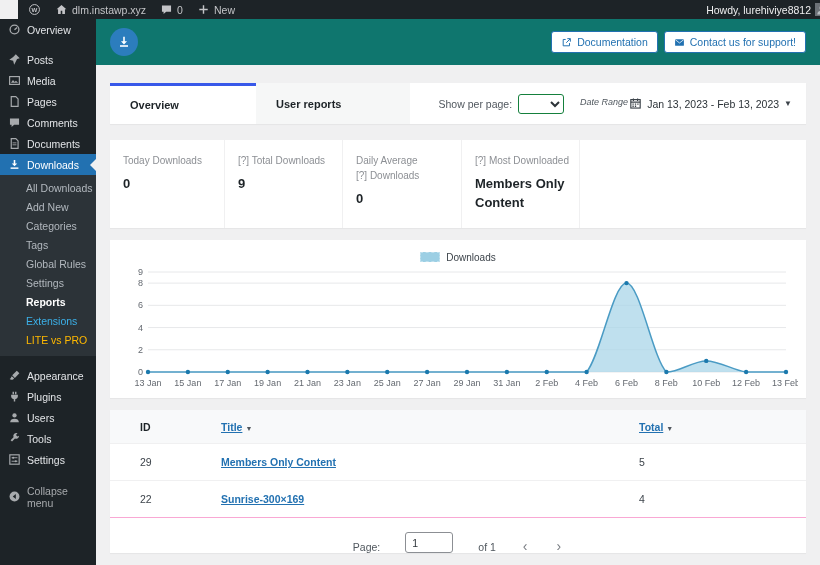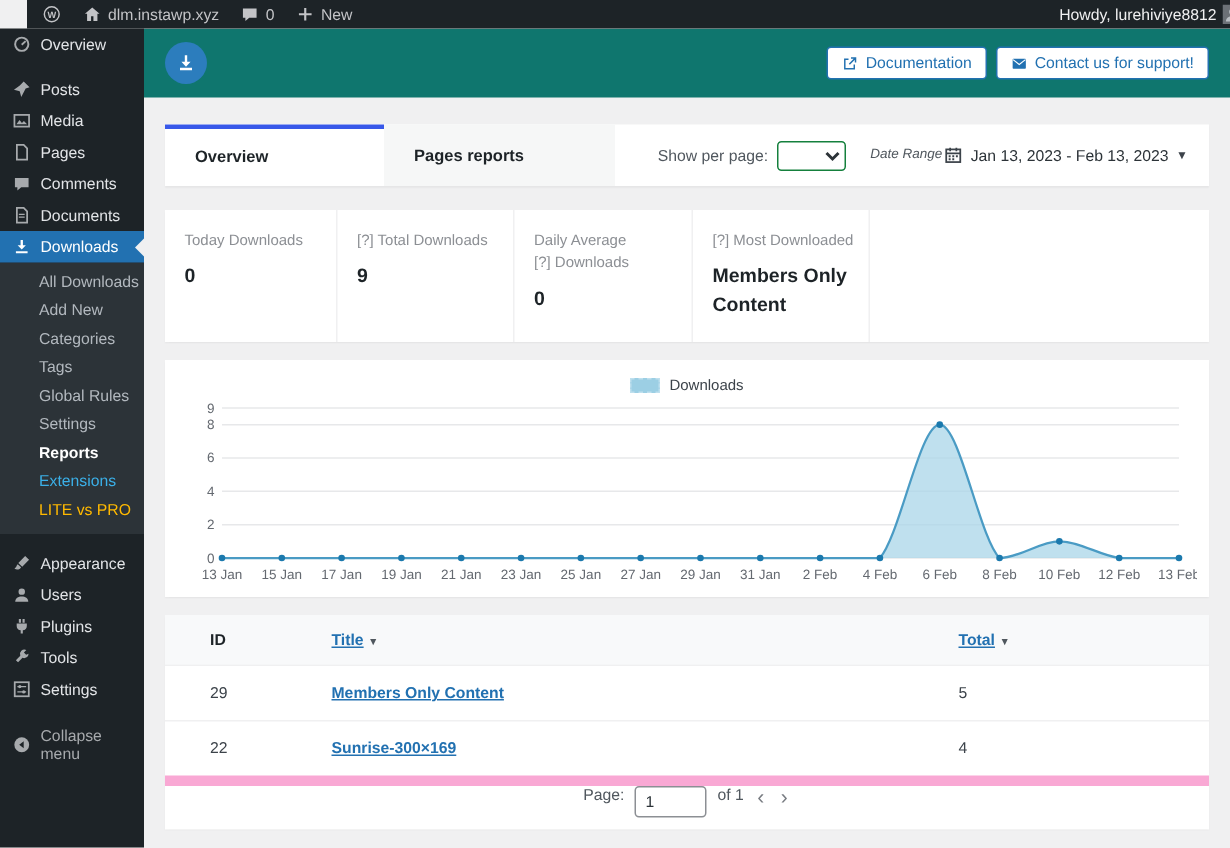--- a/index.html
+++ b/index.html
@@ -78,21 +78,21 @@
   .chart-svg { display:block; width:680px; height:130px; margin-top:2px; }
 
   
   .table-card { margin-top:12px; margin-bottom:8px; font-size:10.5px; }
   .t-row { display:grid; grid-template-columns:81px 418px 1fr; padding-left:30px; align-items:center; }
   .t-head { background:#f8f9fa; height:33px; font-weight:bold; }
   .t-head .sort-link { color:#2271b1; text-decoration:underline; cursor:pointer; }
   .sort-caret { font-size:7px; color:#50575e; margin-left:3px; }
   .t-body-row { height:37px; border-top:1px solid #f0f0f1; color:#3c434a; }
   .t-body-row .row-title { color:#2271b1; font-weight:bold; text-decoration:underline; cursor:pointer; }
-  .t-pagination { border-top:7px solid #f9a8d4; height:36px; display:flex; align-items:flex-start; justify-content:center; gap:7px; color:#50575e; }
+  .t-pagination { border-top:1px solid #f9a8d4; height:36px; display:flex; align-items:flex-end; justify-content:center; gap:25px; color:#50575e; }
   .t-pagination input { width:48px; height:21px; border:1px solid #8c8f94; border-radius:3px; text-align:left;
     padding-left:6px; font-size:10.5px; font-family:"Liberation Sans", sans-serif; color:#2c3338; }
   .pg-btn { background:none; border:none; font-size:14px; color:#787c82; cursor:pointer; line-height:1; padding:0 2px;
     font-family:"Liberation Sans", sans-serif; }
 </style>
 </head>
 <body>
 
 <div class="adminbar">
   <span class="ab-item">
@@ -219,33 +219,33 @@
         <span class="icon">
           <svg viewBox="0 0 20 20">
             <path fill="currentColor" d="M13.5 2.5l4 4-7 7.2-4-4zM5.8 11c-1.4 1.2-1 3.3-3.3 4.5 2.6 2 5.8.8 6.8-1.4z"></path>
           </svg>
         </span>
         <span>Appearance</span>
       </div>
       <div class="menu-item">
         <span class="icon">
           <svg viewBox="0 0 20 20">
+            <path fill="currentColor" d="M7 2.5h2.2v4H7zM10.8 2.5H13v4h-2.2zM4.8 7.2h10.4v2.6c0 2.5-1.7 4.2-4.1 4.4v3.3H8.9v-3.3c-2.4-.2-4.1-1.9-4.1-4.4z"></path>
+          </svg>
+        </span>
+        <span>Plugins</span>
+      </div>
+      <div class="menu-item">
+        <span class="icon">
+          <svg viewBox="0 0 20 20">
             <circle cx="10" cy="6.8" r="3.3" fill="currentColor"></circle>
             <path fill="currentColor" d="M3.3 17.2c0-3.8 3.1-5.4 6.7-5.4s6.7 1.6 6.7 5.4z"></path>
           </svg>
         </span>
         <span>Users</span>
-      </div>
-      <div class="menu-item">
-        <span class="icon">
-          <svg viewBox="0 0 20 20">
-            <path fill="currentColor" d="M7 2.5h2.2v4H7zM10.8 2.5H13v4h-2.2zM4.8 7.2h10.4v2.6c0 2.5-1.7 4.2-4.1 4.4v3.3H8.9v-3.3c-2.4-.2-4.1-1.9-4.1-4.4z"></path>
-          </svg>
-        </span>
-        <span>Plugins</span>
       </div>
       <div class="menu-item">
         <span class="icon">
           <svg viewBox="0 0 20 20">
             <path fill="currentColor" d="M17 5.8a4.6 4.6 0 01-6.2 4.3L6.2 14.7 4 12.5l4.5-4.6A4.6 4.6 0 0114.7 2l-2.5 2.5 2.3 2.3z"></path>
           </svg>
         </span>
         <span>Tools</span>
       </div>
       <div class="menu-item">
@@ -299,21 +299,21 @@
           <span>Contact us for support!</span>
         </button>
       </div>
     </div>
 
     <div class="card tabs-card">
       <div class="tab tab-active">
         <span>Overview</span>
       </div>
       <div class="tab tab-plain">
-        <span>Pages reports</span>
+        <span>User reports</span>
       </div>
       <div class="tabs-right">
         <div class="perpage">
           <span>Show per page:</span>
           <select id="perpage-select"><option>10</option></select>
         </div>
         <div class="daterange">
           <span class="dr-label">Date Range</span>
           <span class="dr-value">
             <span class="icon">

